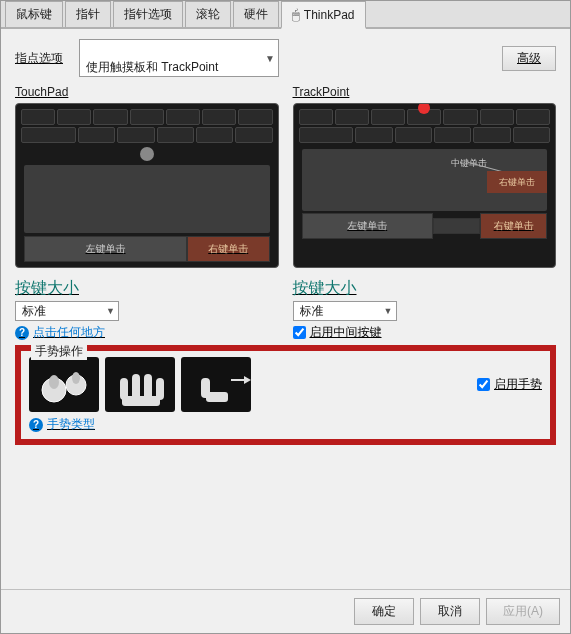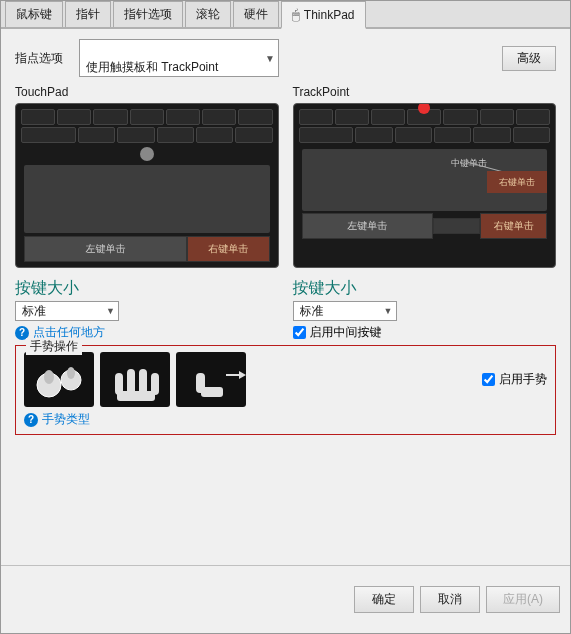--- a/index.html
+++ b/index.html
@@ -76,20 +76,21 @@
       margin-bottom: -2px;
     }
     .tab-icon {
       font-size: 13px;
     }
     
     .content {
       flex: 1;
       padding: 10px 14px;
       overflow: hidden;
+      text-decoration: underline;
     }
     .label {
       font-size: 12px;
       color: #222;
       margin-right: 8px;
       white-space: nowrap;
     }
     .select-wrapper {
       position: relative;
       display: inline-block;
@@ -195,21 +196,21 @@
       color: white;
       display: flex;
       align-items: center;
       justify-content: center;
       font-size: 10px;
       font-weight: bold;
       flex-shrink: 0;
     }
     
     .gesture-section {
-      border: 1px solid #b91c1c;
+      border: 6px solid #b91c1c;
       padding: 6px 8px;
       position: relative;
       margin-bottom: 6px;
     }
     .gesture-legend {
       position: absolute;
       top: -8px;
       left: 10px;
       background: #f0f0f0;
       padding: 0 4px;
@@ -223,21 +224,21 @@
       background: #111;
       border-radius: 3px;
       display: flex;
       align-items: center;
       justify-content: center;
       overflow: hidden;
     }
     
     .bottom-bar {
       border-top: 1px solid #c0c0c0;
-      padding: 20px 10px;
+      padding: 8px 10px;
       display: flex;
       justify-content: flex-end;
       gap: 6px;
       background: #f0f0f0;
     }
     .btn-action {
       border: 1px solid #aaa;
       background: linear-gradient(to bottom, #f5f5f5, #e0e0e0);
       padding: 4px 16px;
       font-size: 12px;

